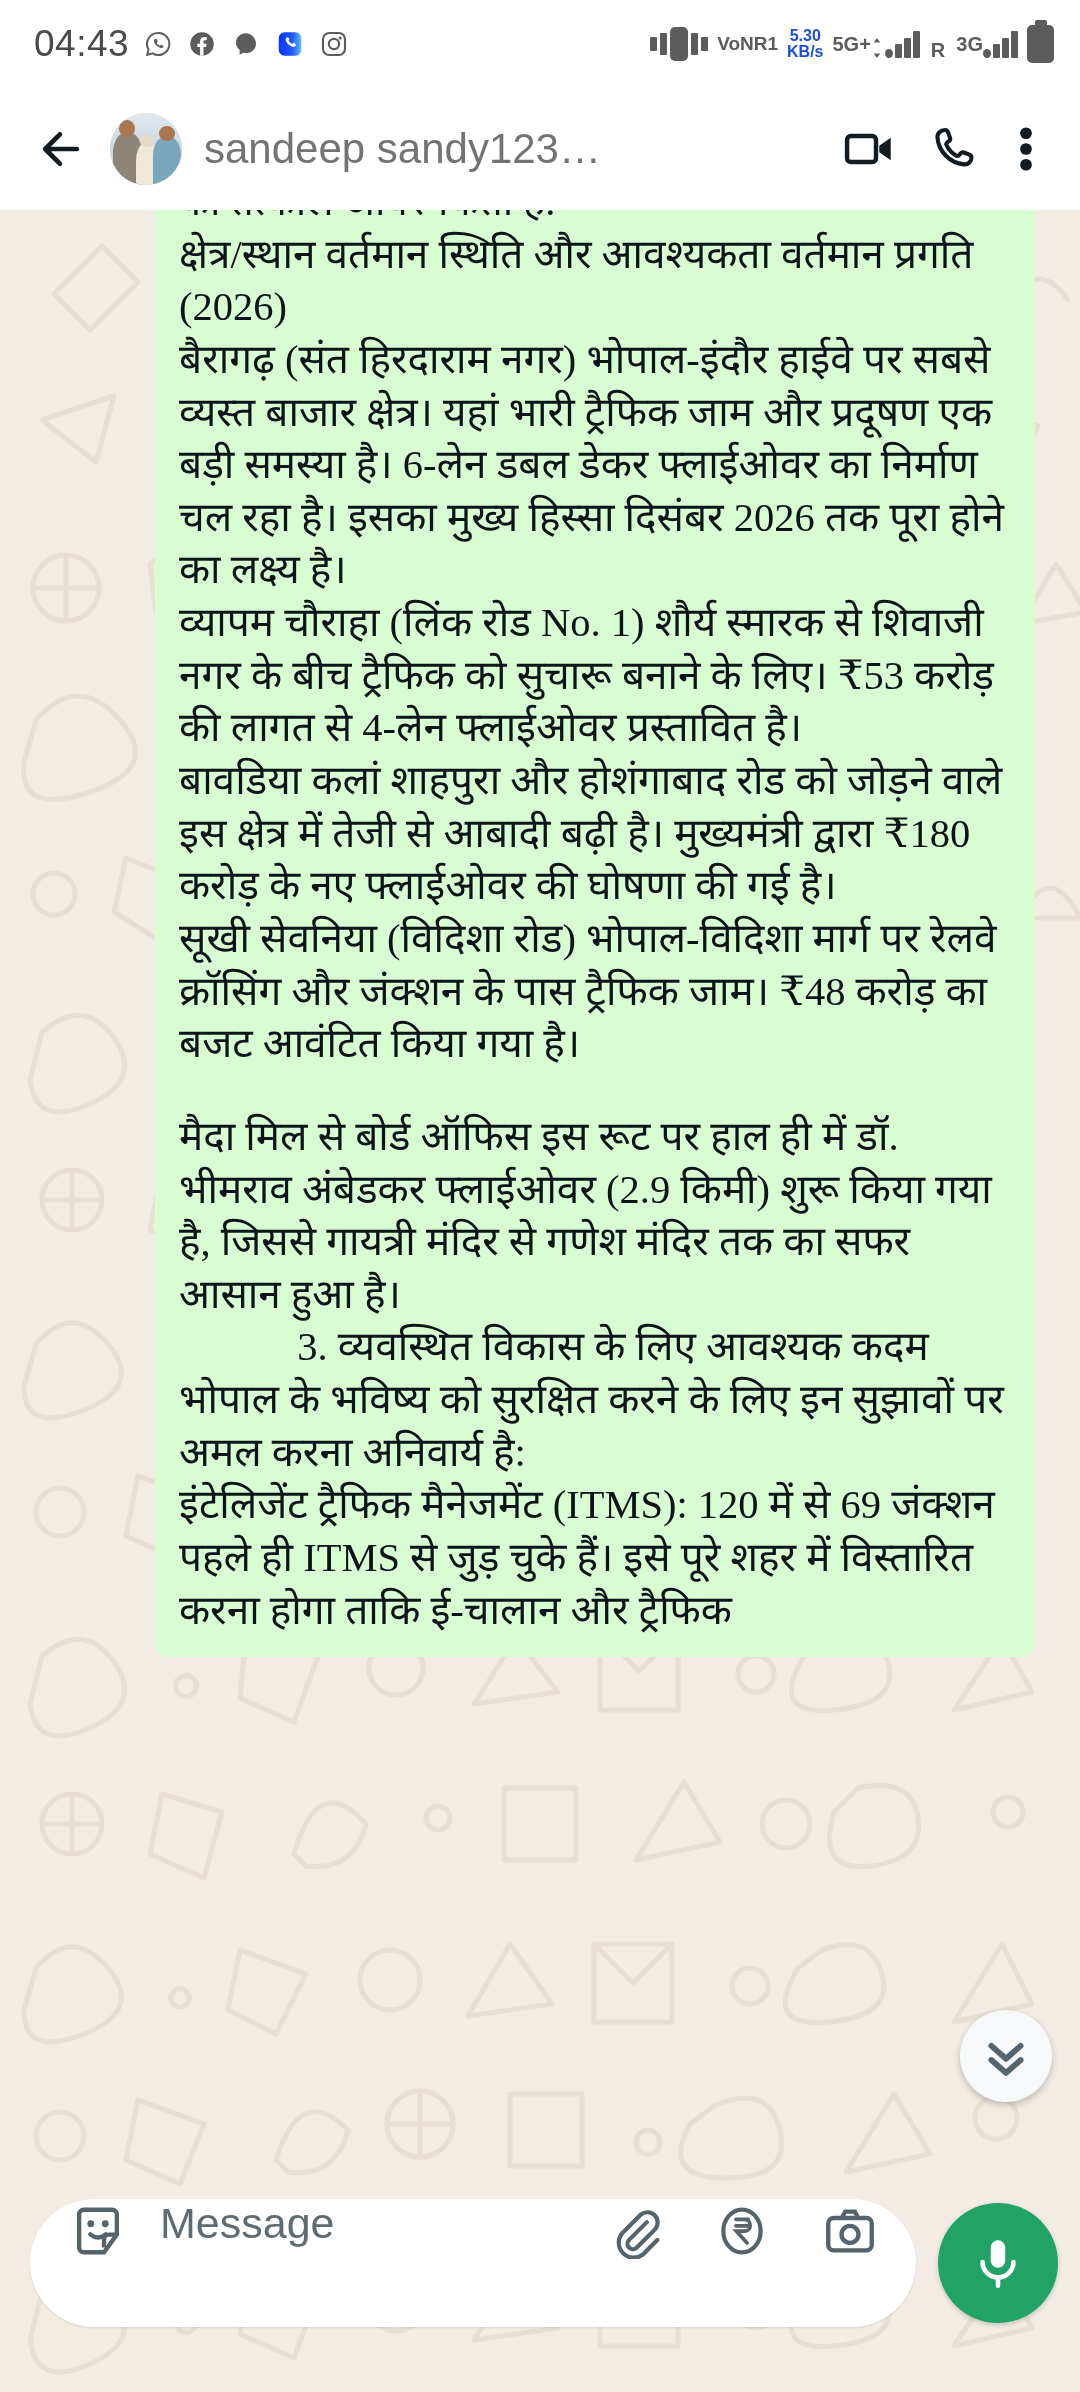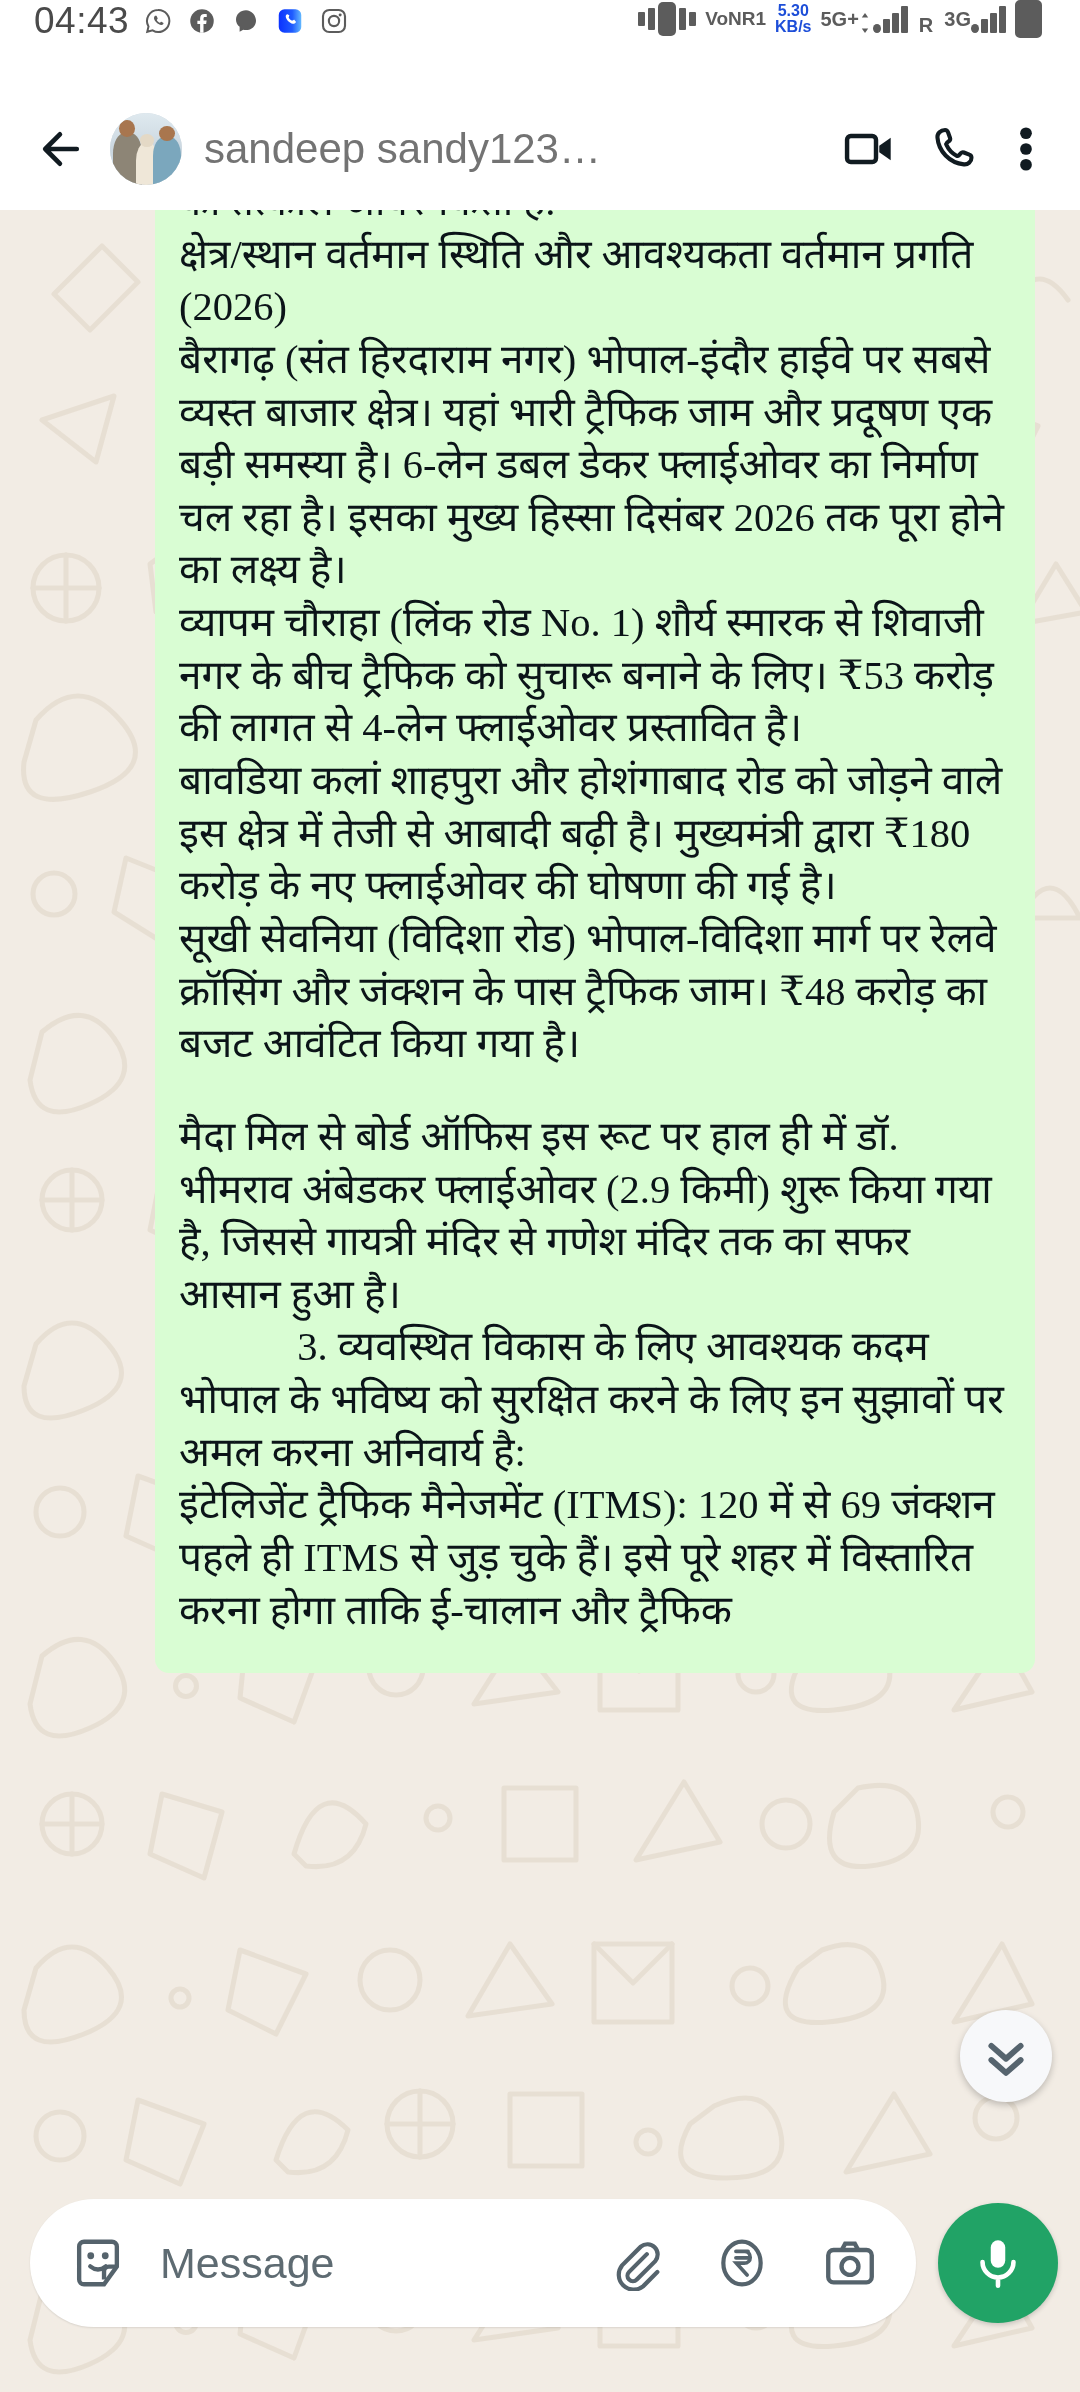--- a/index.html
+++ b/index.html
@@ -7,22 +7,22 @@
     width:1080px; height:2392px;
     font-family:"Liberation Sans", sans-serif;
     background:#ffffff;
     overflow:hidden;
   }
   #app { position:relative; width:1080px; height:2392px; overflow:hidden; background:#fff; }
 
   
   .statusbar {
     position:absolute; top:0; left:0; width:1080px; height:88px;
-    display:flex; align-items:flex-start; justify-content:space-between;
-    padding:0 38px 0 34px; background:#ffffff; z-index:40;
+    display:flex; align-items:center; justify-content:space-between;
+    padding:0 26px 0 34px; background:#ffffff; z-index:40;
   }
   .sb-left { display:flex; align-items:center; gap:14px; }
   .sb-clock { font-size:37px; color:#4a4a4a; letter-spacing:.5px; font-family:"Liberation Sans", sans-serif; }
   .sb-ic { width:30px; height:30px; display:block; }
   .sb-right { display:flex; align-items:center; gap:9px; }
   .twoline { display:flex; align-items:center; justify-content:center;
              font-size:19px; font-weight:bold; color:#5c5c5c; line-height:1.03; }
   .twoline span { display:block; }
   .kbps { font-size:16px; font-weight:bold; color:#1d4ed8; line-height:1.03; text-align:center; }
   .sig-wrap { display:flex; align-items:center; line-height:1; }
@@ -69,21 +69,21 @@
 
   
   .chat {
     position:absolute; top:210px; left:0; width:1080px; height:2182px;
     background:#f2ece4; overflow:hidden;
   }
   .doodles { position:absolute; inset:0; opacity:.5; }
   .msg-scroll { position:absolute; top:0; left:0; width:1080px; height:1920px; overflow:hidden; }
   .bubble {
     position:absolute; left:155px; top:-52px; width:880px;
-    background:#d9fdd3; padding:18px 24px 36px 24px; border-radius:0 0 14px 14px;
+    background:#d9fdd3; padding:18px 24px 20px 24px; border-radius:0 0 14px 14px;
   }
   .bubble p {
     font-size:40.5px; line-height:1.30; color:#0b1418;
     font-family:"Liberation Serif", "DejaVu Serif", serif;
     margin:0; word-wrap:break-word;
   }
   .bubble p.indent { text-indent:36px;text-align:center; }
   .bubble p.gap { margin-top:40px; }
 
   
@@ -93,21 +93,21 @@
     display:flex; align-items:center; justify-content:center; z-index:12;
   }
 
   
   .inputbar {
     position:absolute; left:0; bottom:0; width:1080px; height:212px;
     display:flex; align-items:center; padding:0 22px 46px 30px; z-index:20;
   }
   .composer {
     flex:1 1 auto; height:128px; background:#ffffff; border-radius:64px;
-    display:flex; align-items:center; padding:0 34px 0 36px; gap:0;
+    display:flex; padding:0 34px 0 36px; gap:0;
     box-shadow:0 1px 2px rgba(0,0,0,.10);
   }
   .msg-placeholder {
     flex:1 1 auto; margin-left:30px; font-size:43px; color:#5e6b72;
     font-family:"Liberation Sans", sans-serif;
   }
   .comp-ic { width:64px; height:64px; display:flex; align-items:center; justify-content:center; flex:0 0 auto; }
   .comp-ic.attach { margin-right:44px; }
   .comp-ic.pay { margin-right:44px; }
   .mic-btn {

